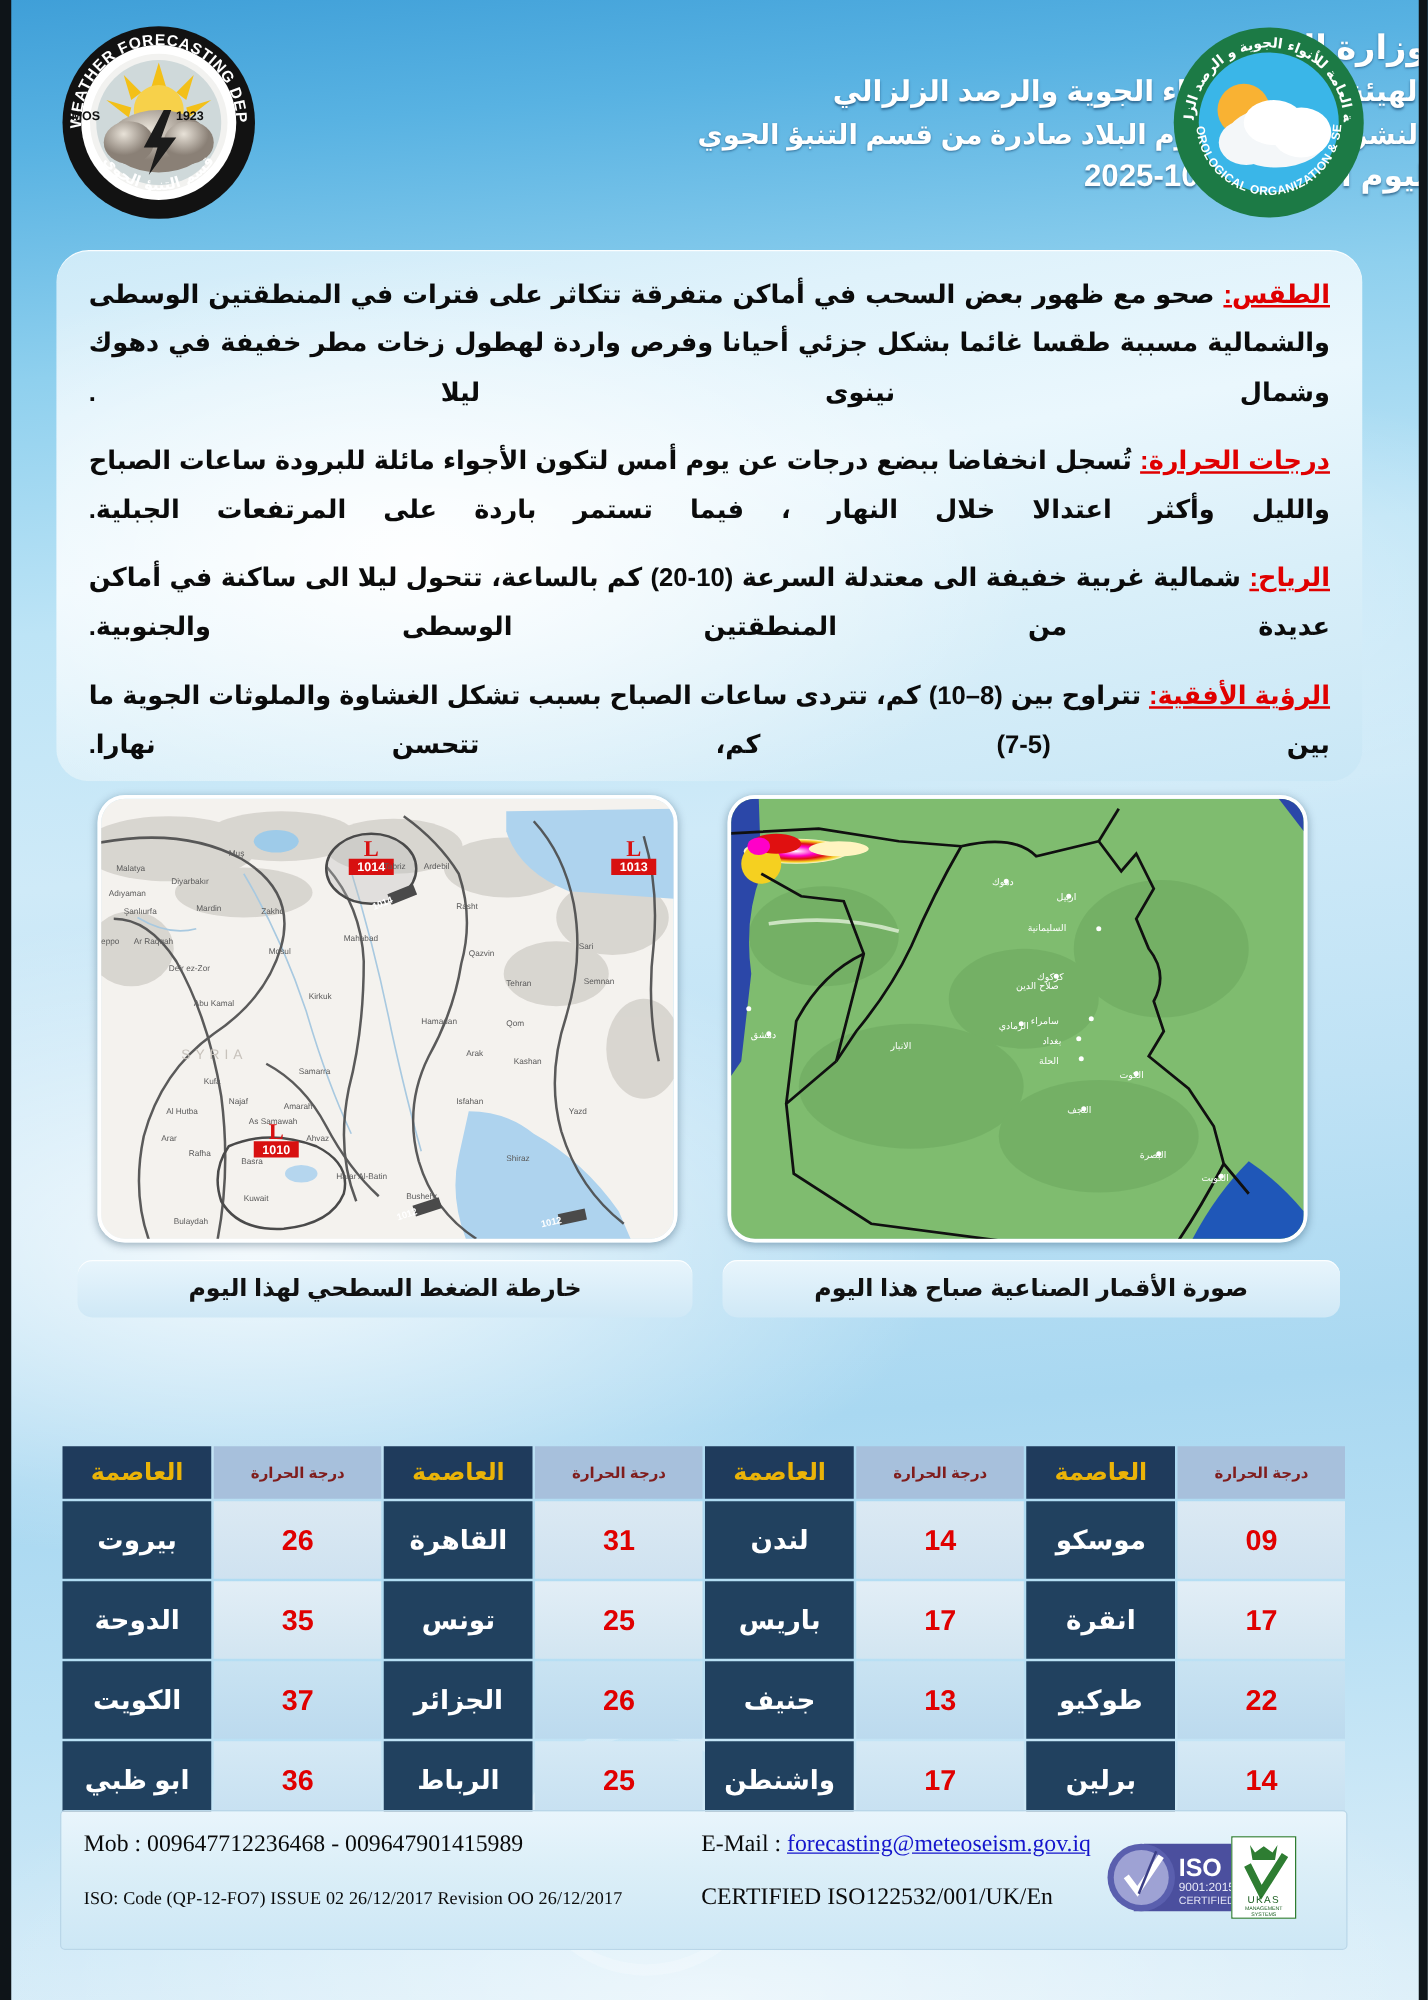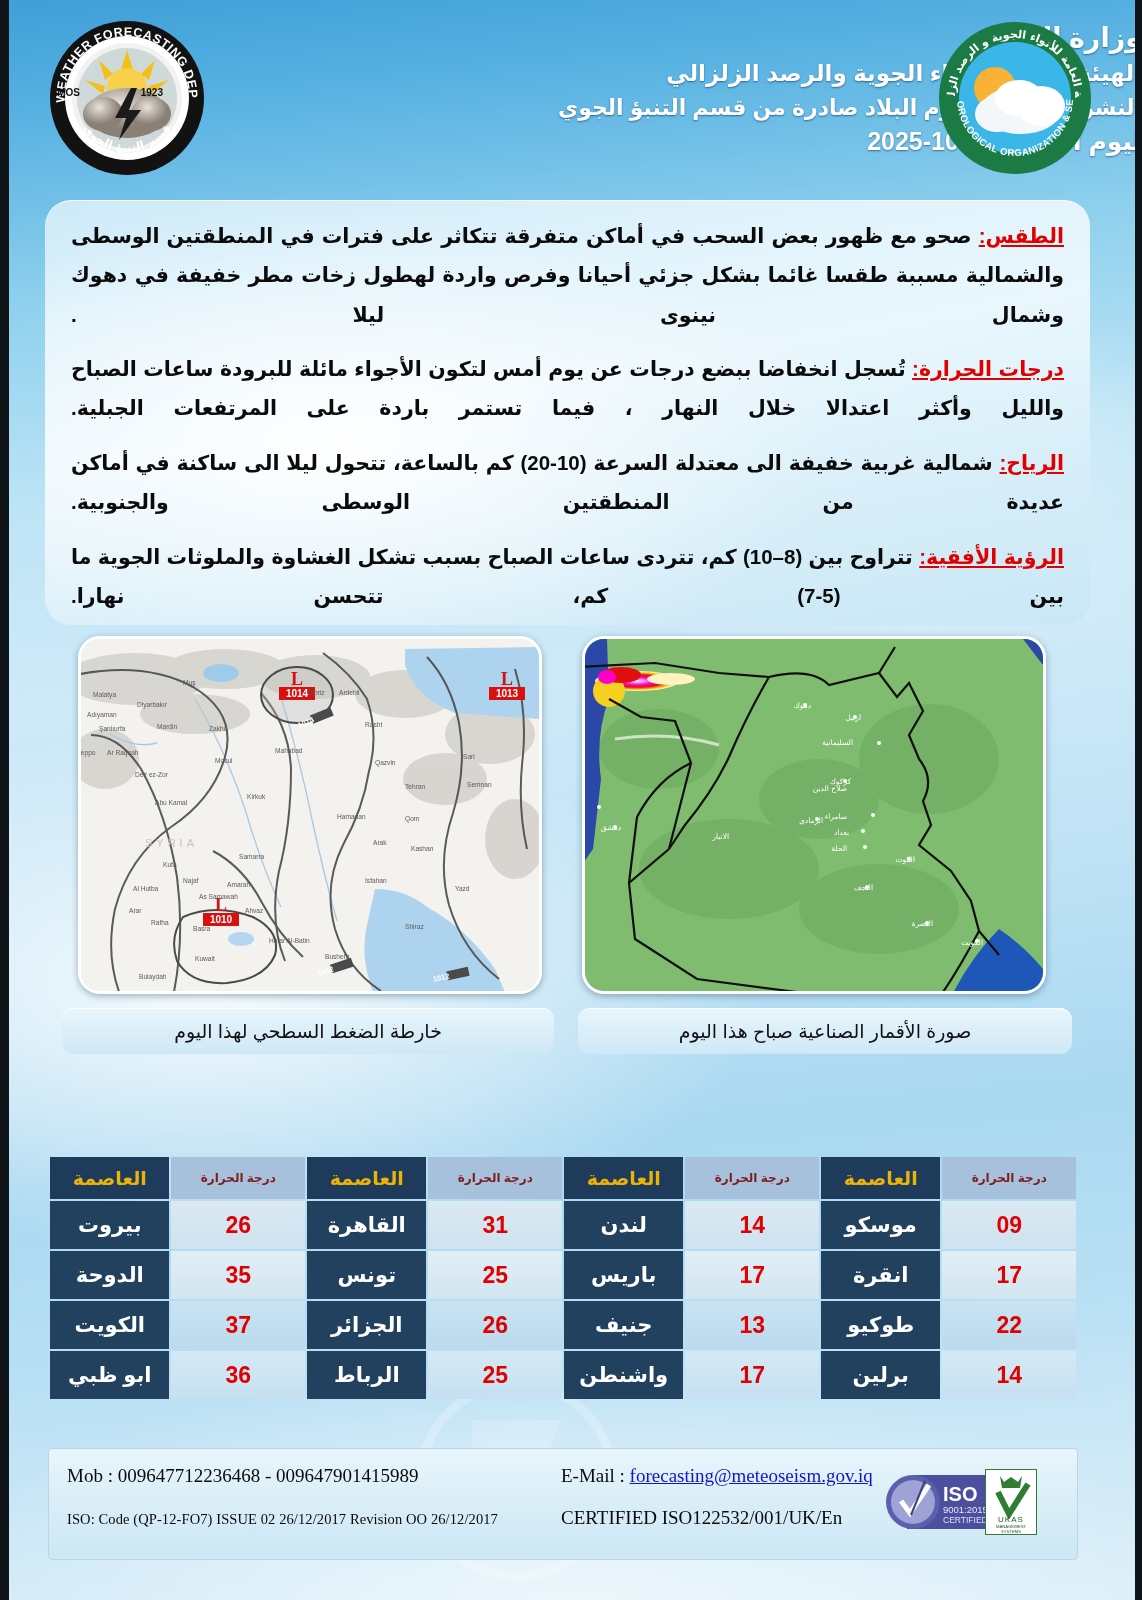--- a/index.html
+++ b/index.html
@@ -192,21 +192,21 @@
     position: absolute;
     top: 372px;
     height: 46px;
     border-radius: 12px;
     background: linear-gradient(180deg, #e8f5fc 0%, #cfe8f6 100%);
     box-shadow: inset 0 1px 0 rgba(255,255,255,0.85);
     display: flex;
     align-items: center;
     justify-content: center;
     font-size: 19px;
-    font-weight: normal;
+    font-weight: bold;
     color: #111111;
   }
   .caption-pressure { left: 62px; width: 492px; }
   .caption-satellite { left: 578px; width: 494px; }
 
   
   .table-title {
     position: absolute;
     top: 1090px;
     left: 52px;
@@ -229,21 +229,21 @@
     position: absolute;
     top: 1155px;
     left: 48px;
     width: 1030px;
     border-collapse: separate;
     border-spacing: 2px;
     z-index: 10;
     table-layout: fixed;
   }
   .temp-table th, .temp-table td {
-    height: 48px;
+    height: 62px;
     text-align: center;
     vertical-align: middle;
     font-weight: bold;
   }
   .temp-table th { height: 42px; }
   .th-temp {
     background: #a7c0dc;
     color: #7f1d1d;
     font-size: 12px;
   }

